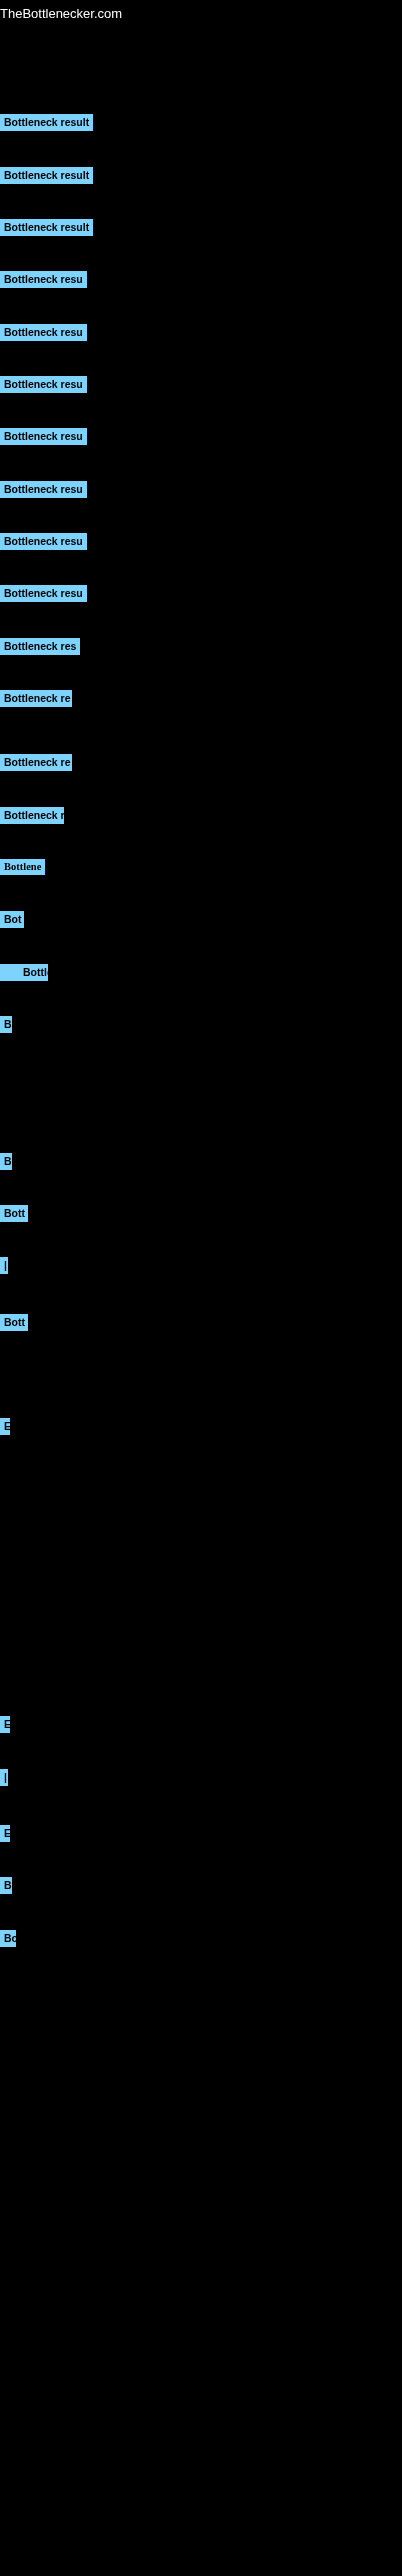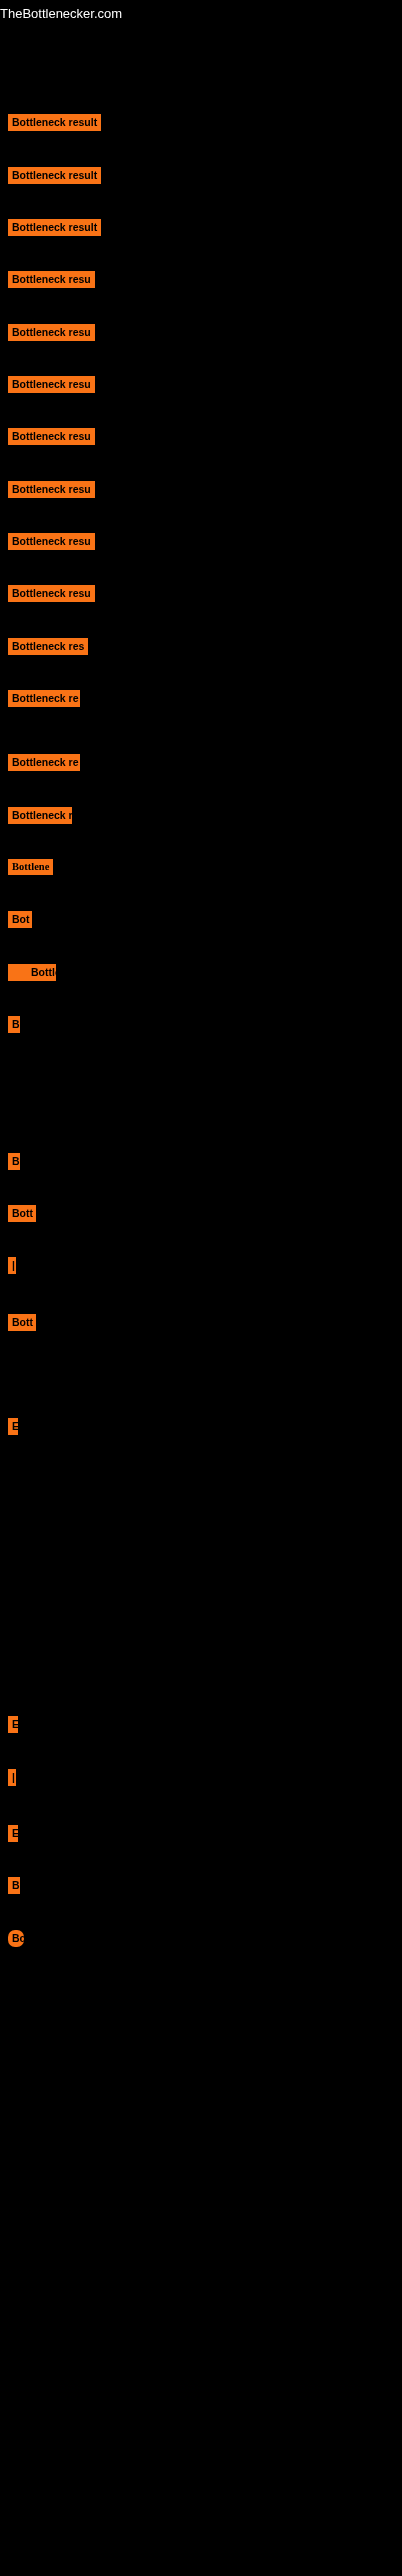--- a/index.html
+++ b/index.html
@@ -17,27 +17,27 @@
     }
 
     .site-title {
       color: #ffffff;
       font-size: 13px;
       padding: 6.4px 0;
       width: 100%;
     }
 
     .bottleneck-label {
-      background-color: #f97316;
+      background-color: #7dd3fc;
       color: #000000;
       font-size: 10.5px;
       font-weight: bold;
       padding: 2.4px 4px;
       position: absolute;
-      left: 8px;
+      left: 0;
       white-space: nowrap;
       overflow: hidden;
     }
   </style>
 </head>
 <body>
 
 <div class="site-title">TheBottlenecker.com</div>
 
 <div id="labels-container">
@@ -61,15 +61,15 @@
     <div class="bottleneck-label" style="top: 1016px; max-width: 12px;">B</div>
     <div class="bottleneck-label" style="top: 1153px; max-width: 12px;">B</div>
     <div class="bottleneck-label" style="top: 1205px; max-width: 28px;">Bott</div>
     <div class="bottleneck-label" style="top: 1257px; max-width: 6.4px;">|</div>
     <div class="bottleneck-label" style="top: 1314px; max-width: 28px;">Bott</div>
     <div class="bottleneck-label" style="top: 1418px; max-width: 9.7px;">E</div>
     <div class="bottleneck-label" style="top: 1716px; max-width: 9.7px;">E</div>
     <div class="bottleneck-label" style="top: 1769px; max-width: 6.4px;">|</div>
     <div class="bottleneck-label" style="top: 1825px; max-width: 9.7px;">E</div>
     <div class="bottleneck-label" style="top: 1877px; max-width: 12px;">B</div>
-    <div class="bottleneck-label" style="top: 1930px; max-width: 16px; border-radius: 7px;">Bo</div>
+    <div class="bottleneck-label" style="top: 1930px; max-width: 16px;">Bo</div>
   </div>
 
 
 </body></html>

